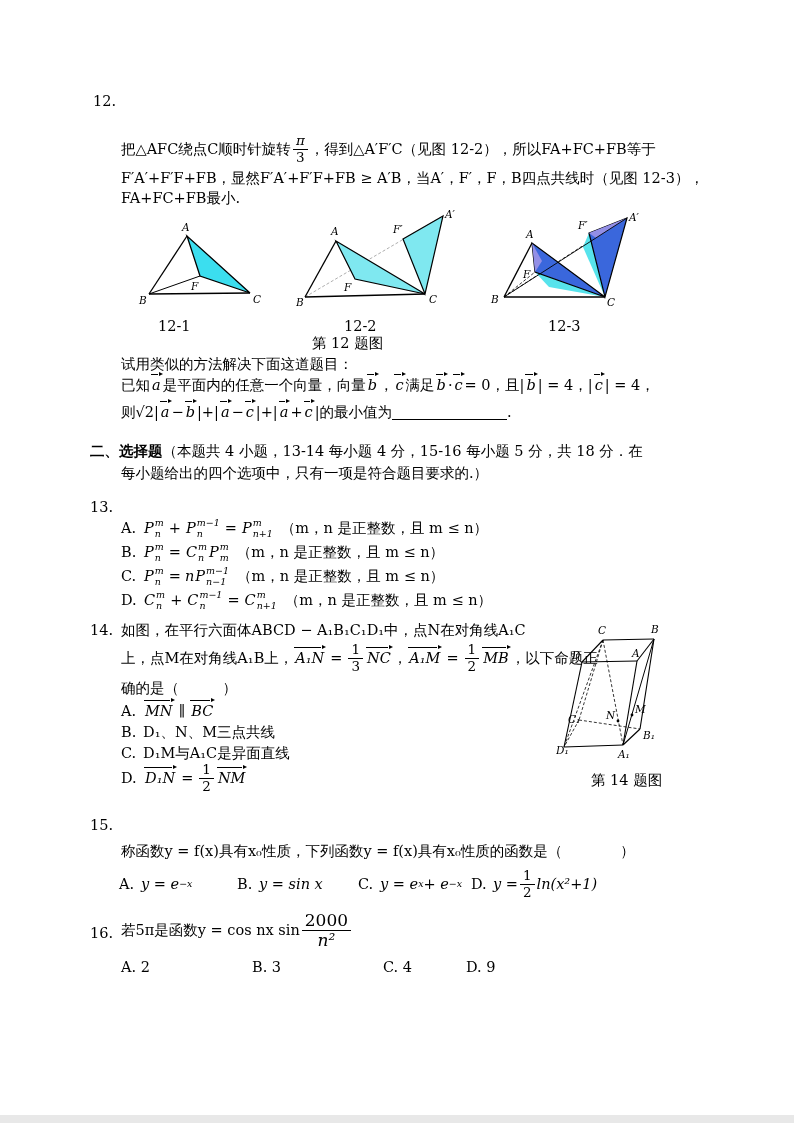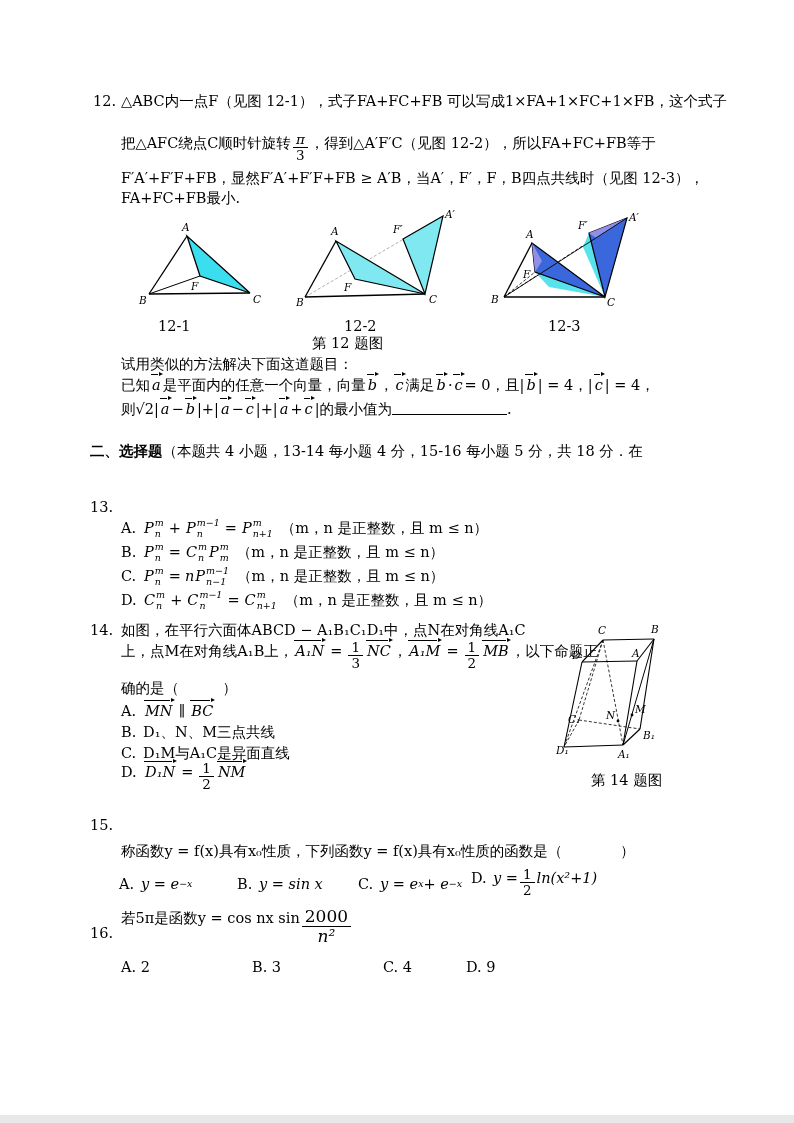--- a/index.html
+++ b/index.html
@@ -1,20 +1,20 @@
 <!DOCTYPE html>
 <html><head>
 <meta charset="utf-8">
 <style>
   html,body{margin:0;padding:0;background:#e8e8e8;}
   #page{position:relative;width:794px;height:1115px;background:#ffffff;margin:0 auto;
         font-family:"DejaVu Serif","DejaVu Sans",serif;color:#000;font-size:14.5px;line-height:20px;overflow:hidden;}
   .abs{position:absolute;}
   .line{white-space:nowrap;}
-  .flexline{display:flex;white-space:nowrap;}
+  .flexline{display:flex;align-items:center;white-space:nowrap;}
   .m{font-style:italic;}
   .bold{font-weight:bold;}
   .frac{display:inline-flex;flex-direction:column;align-items:center;vertical-align:middle;
         line-height:1;font-size:0.93em;margin:0 2px;}
   .frac .num{display:block;padding:0 3px 1px;border-bottom:1px solid #000;text-align:center;}
   .frac .den{display:block;padding-top:1px;text-align:center;}
   .vec{position:relative;font-style:italic;padding:0 2px;display:inline-block;}
   .vec::before{content:"";position:absolute;left:1px;right:5px;top:-1px;border-top:1px solid #000;}
   .vec::after{content:"";position:absolute;right:0;top:-3.5px;width:0;height:0;
         border-top:2.5px solid transparent;border-bottom:2.5px solid transparent;border-left:4px solid #000;}
@@ -26,21 +26,20 @@
   .lbl{display:inline-block;min-width:22px;}
   .blank{display:inline-block;width:115px;height:1em;border-bottom:1px solid #000;}
   svg text{font-family:"DejaVu Serif","DejaVu Sans",serif;font-style:italic;font-size:10.5px;fill:#000;}
 </style>
 </head>
 <body>
 
 <div id="page">
 
   <div class="abs line" style="left:93px;top:91px">12.</div>
-  <div class="abs line" style="left:121px;top:91px">△ABC内一点F（见图 12-1），式子FA+FC+FB 可以写成1×FA+1×FC+1×FB，这个式子</div>
   <div class="abs flexline" style="left:121px;top:133px;height:32px">
     <span>把△AFC绕点C顺时针旋转</span>
     <span class="frac">
         <span class="num m">π</span>
         <span class="den">3</span>
       </span>
     <span>，得到△A′F′C（见图 12-2），所以FA+FC+FB等于</span>
   </div>
   <div class="abs line" style="left:121px;top:168px">F′A′+F′F+FB，显然F′A′+F′F+FB ≥ A′B，当A′，F′，F，B四点共线时（见图 12-3），</div>
   <div class="abs line" style="left:121px;top:188px">FA+FC+FB最小.</div>
@@ -131,20 +130,21 @@
       <span class="vec">c</span>
       <span>|</span>
       <span>的最小值为</span>
       <span class="blank"></span>
       <span>.</span>
   </div>
 
   <div class="abs line" style="left:90px;top:441px">
     <span class="bold">二、选择题</span><span>（本题共 4 小题，13-14 每小题 4 分，15-16 每小题 5 分，共 18 分．在</span>
   </div>
+  <div class="abs line" style="left:121px;top:463px">每小题给出的四个选项中，只有一项是符合题目要求的.）</div>
 
   <div class="abs line" style="left:90px;top:497px">13.</div>
 
   <div class="abs flexline" style="left:121px;top:518px">
     <span class="lbl">A.</span>
     <span class="ss">
         <span>P</span>
         <span class="scr">
           <span>m</span>
           <span>n</span>

